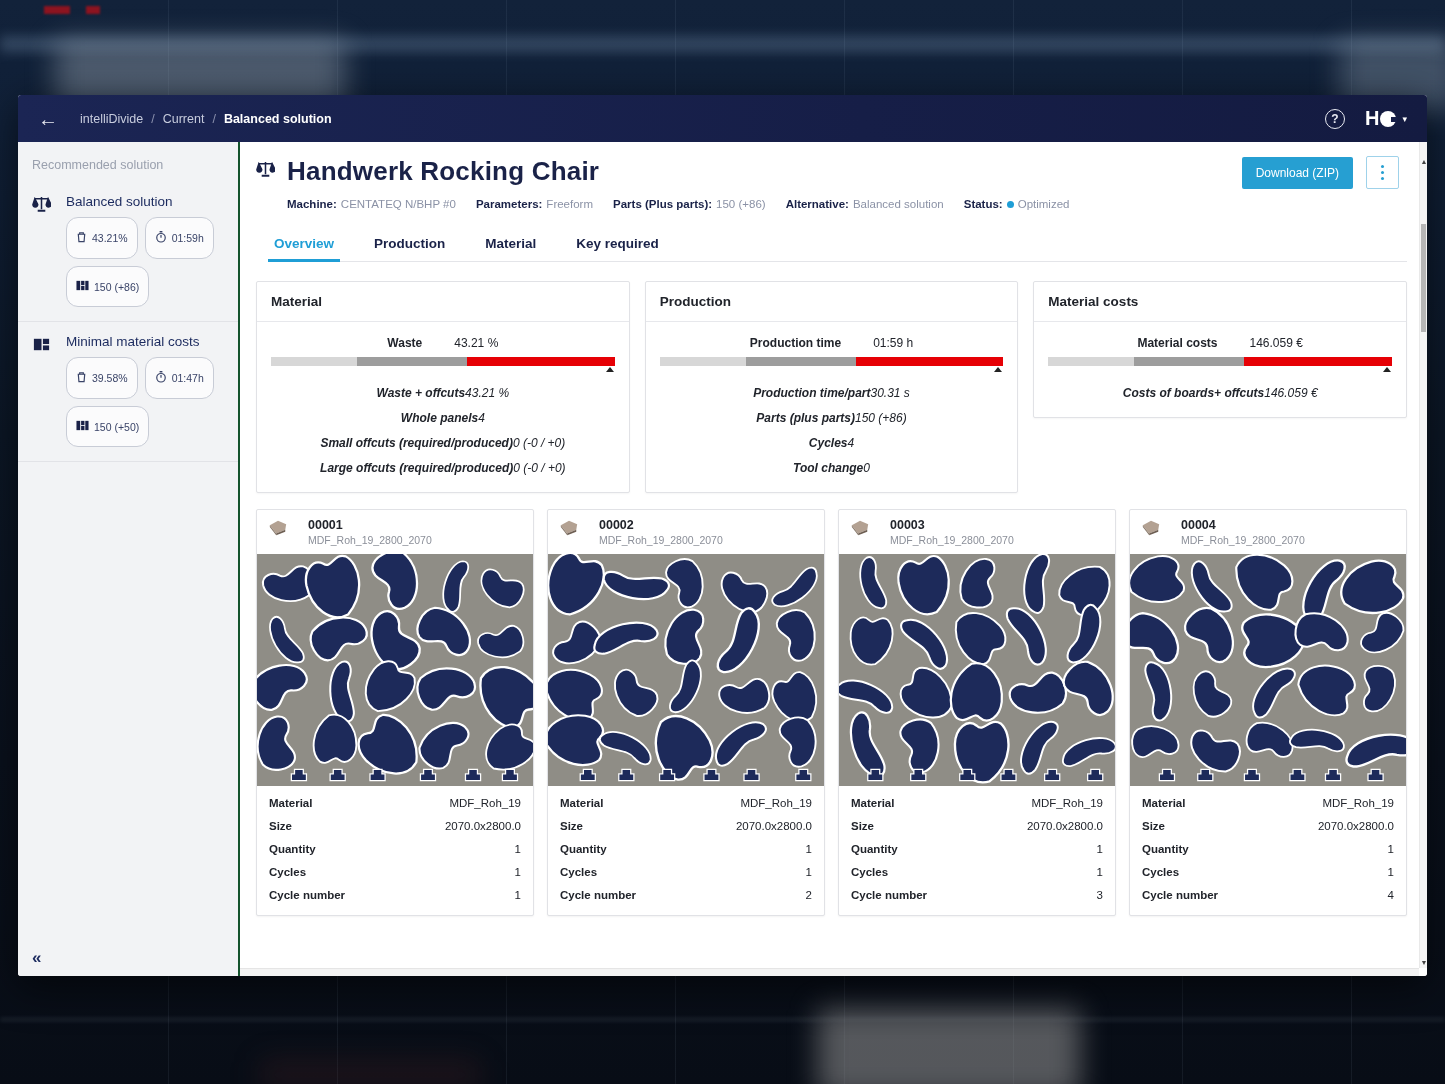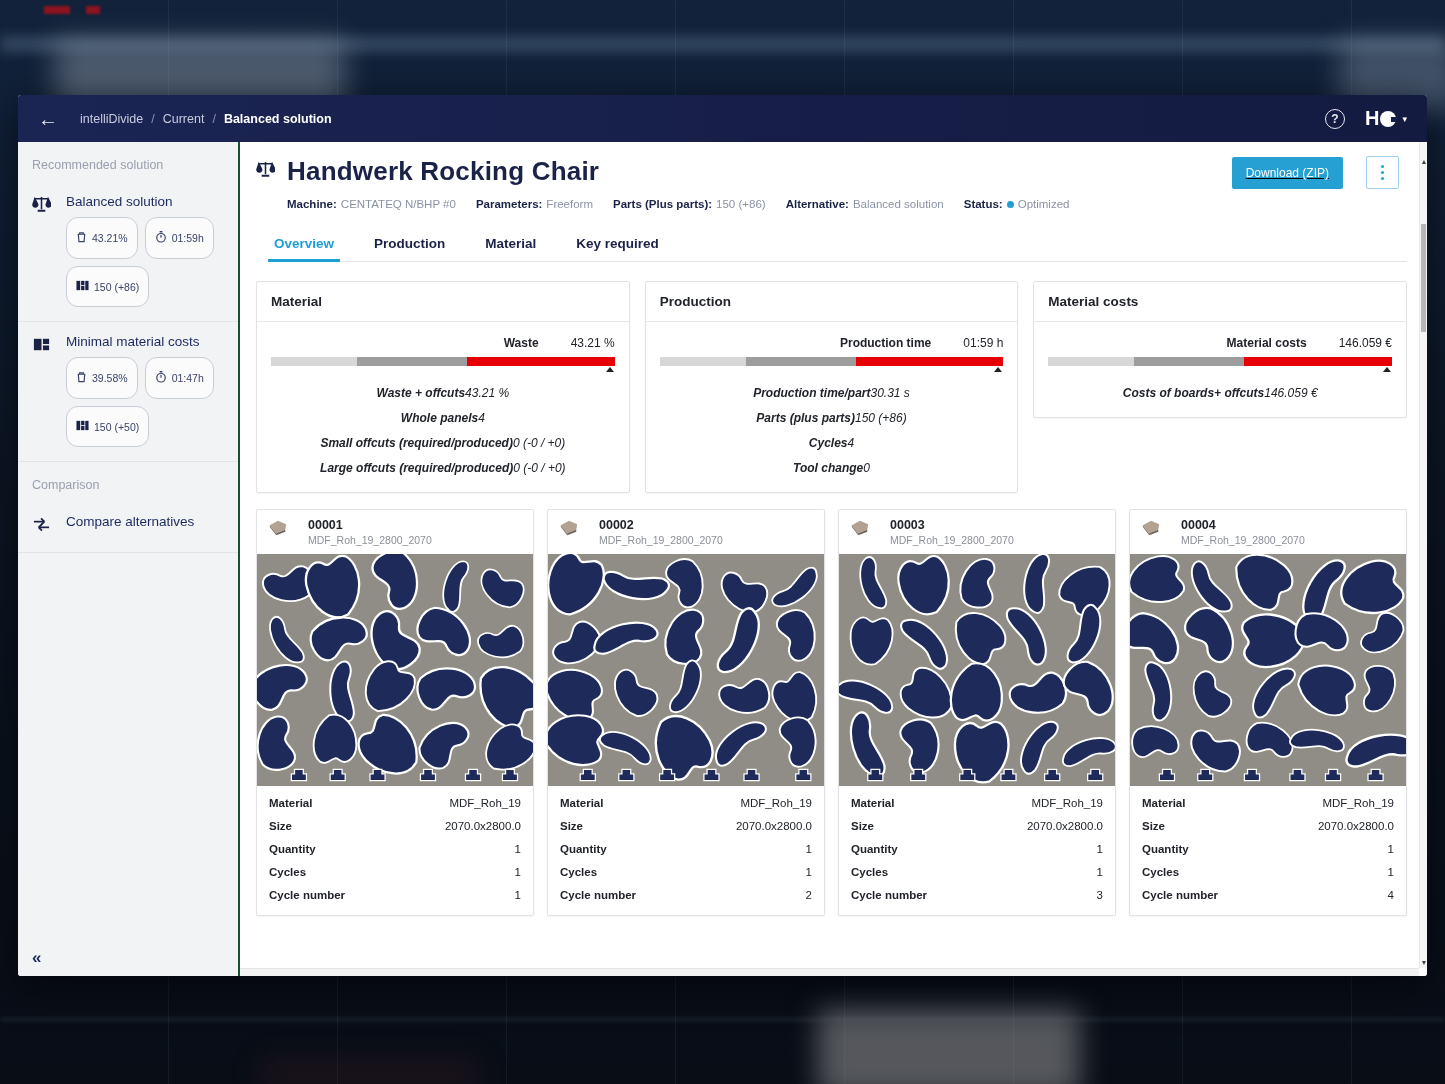--- a/index.html
+++ b/index.html
@@ -60,21 +60,21 @@
   .collapse { position:absolute; left:14px; bottom:8px; font-size:17px; font-weight:bold; color:#1b2a5e; cursor:pointer; }
 
   
   .main { flex:1; position:relative; background:#fff; min-width:0; }
   .main-scroll { position:absolute; left:0; top:0; right:8px; bottom:8px; overflow:hidden; padding:14px 12px 0 16px; }
 
   .title-row { display:flex; align-items:flex-start; }
   .title-left { display:flex; align-items:center; gap:11px; }
   .title-icon { color:#1a2248; width:20px; }
   h1.ptitle { font-size:26px; font-weight:bold; color:#1a2248; letter-spacing:.2px; }
-  .title-actions { margin-left:auto; display:flex; gap:23px; align-items:flex-end; padding-right:8px;text-decoration:underline; }
+  .title-actions { margin-left:auto; display:flex; gap:13px; align-items:flex-end; padding-right:8px; }
   .dl-btn { background:#269fd2; color:#fff; border:none; font-size:12px; font-family:inherit;
       padding:9px 14px; border-radius:2px; cursor:pointer; }
   .kebab { width:33px; height:33px; border:1px solid #9fd2ea; background:#fff; border-radius:2px; cursor:pointer;
       display:flex; flex-direction:column; align-items:center; justify-content:center; gap:3px; }
   .kebab i { width:3px; height:3px; background:#269fd2; border-radius:50%; }
 
   .meta { display:flex; gap:20px; margin:9px 0 0 31px; font-size:11.5px; flex-wrap:wrap; }
   .meta-item { display:flex; gap:4px; align-items:center; }
   .meta-item b { color:#1a2248; font-weight:bold; }
   .meta-item span.v { color:#8b92a6; }
@@ -83,21 +83,21 @@
   .tabs { display:flex; gap:36px; margin:20px 0 0 12px; border-bottom:1px solid #e4e5e9; padding:0 4px; }
   .tab { font-size:13.5px; font-weight:bold; color:#1a2248; padding:6px 2px 10px 2px; cursor:pointer; position:relative; }
   .tab.active { color:#1f9ed6; }
   .tab.active::after { content:""; position:absolute; left:-4px; right:-4px; bottom:-1px; height:3px; background:#1f9ed6; }
 
   
   .cards { display:flex; gap:15px; margin-top:19px; align-items:flex-start; }
   .card { flex:1; background:#fff; border:1px solid #e1e2e6; border-radius:2px; box-shadow:0 1px 2px rgba(0,0,0,.04); }
   .card-h { font-size:13.5px; font-weight:bold; color:#21242b; padding:12px 14px; border-bottom:1px solid #e7e8ec; }
   .card-b { padding:6px 14px 12px 14px; }
-  .prow { display:flex; justify-content:flex-end; font-size:12px; color:#21242b; padding:8px 0 7px 0;gap:32px; }
+  .prow { display:flex; justify-content:center; font-size:12px; color:#21242b; padding:8px 0 7px 0;gap:32px; }
   .prow .lbl { font-weight:bold; }
   .bar { height:9px; display:flex; width:100%; }
   .bar i { height:100%; display:block; }
   .bar-wrap { position:relative; margin-bottom:14px; }
   .bar-marker { position:absolute; top:10px; width:0; height:0; border-left:4px solid transparent;
       border-right:4px solid transparent; border-bottom:5px solid #222; }
   .krow { display:flex; justify-content:center; font-size:12px; color:#21242b; padding:5.5px 0;font-style:italic; }
   .krow .lbl { font-weight:bold; }
 
   
@@ -242,34 +242,20 @@
                         <rect x="5.5" y="0.5" width="3.6" height="4.6"></rect>
                         <rect x="5.5" y="6" width="3.6" height="4.5"></rect>
                         <rect x="10" y="0.5" width="3.5" height="10"></rect>
                       </svg></span>
                     <span>150 (+50)</span>
                   </span>
                 </div>
               </div>
             </div>
           </div>
-          <div class="side-section">
-            <div class="side-header">Comparison</div>
-            <div class="side-item">
-              <span class="sicon"><svg width="19" height="19" viewBox="0 0 20 20" fill="none" stroke="#1a2248" stroke-width="1.8">
-                  <path d="M2,7 h11"></path>
-                  <path d="M13,7 l-3.5,-3.5 M13,7 l-3.5,3.5"></path>
-                  <path d="M18,13 h-11"></path>
-                  <path d="M7,13 l3.5,-3.5 M7,13 l3.5,3.5"></path>
-                </svg></span>
-              <div class="stext">
-                <div class="slabel">Compare alternatives</div>
-              </div>
-            </div>
-          </div>
         </div>
       <span class="collapse">«</span>
     </aside>
 
     <main class="main">
       <div class="main-scroll">
 
         <div class="title-row">
           <div class="title-left">
             <span class="title-icon" id="title-icon"><svg width="19" height="19" viewBox="0 0 20 20" fill="none" stroke="#1a2248" stroke-width="1.6">

